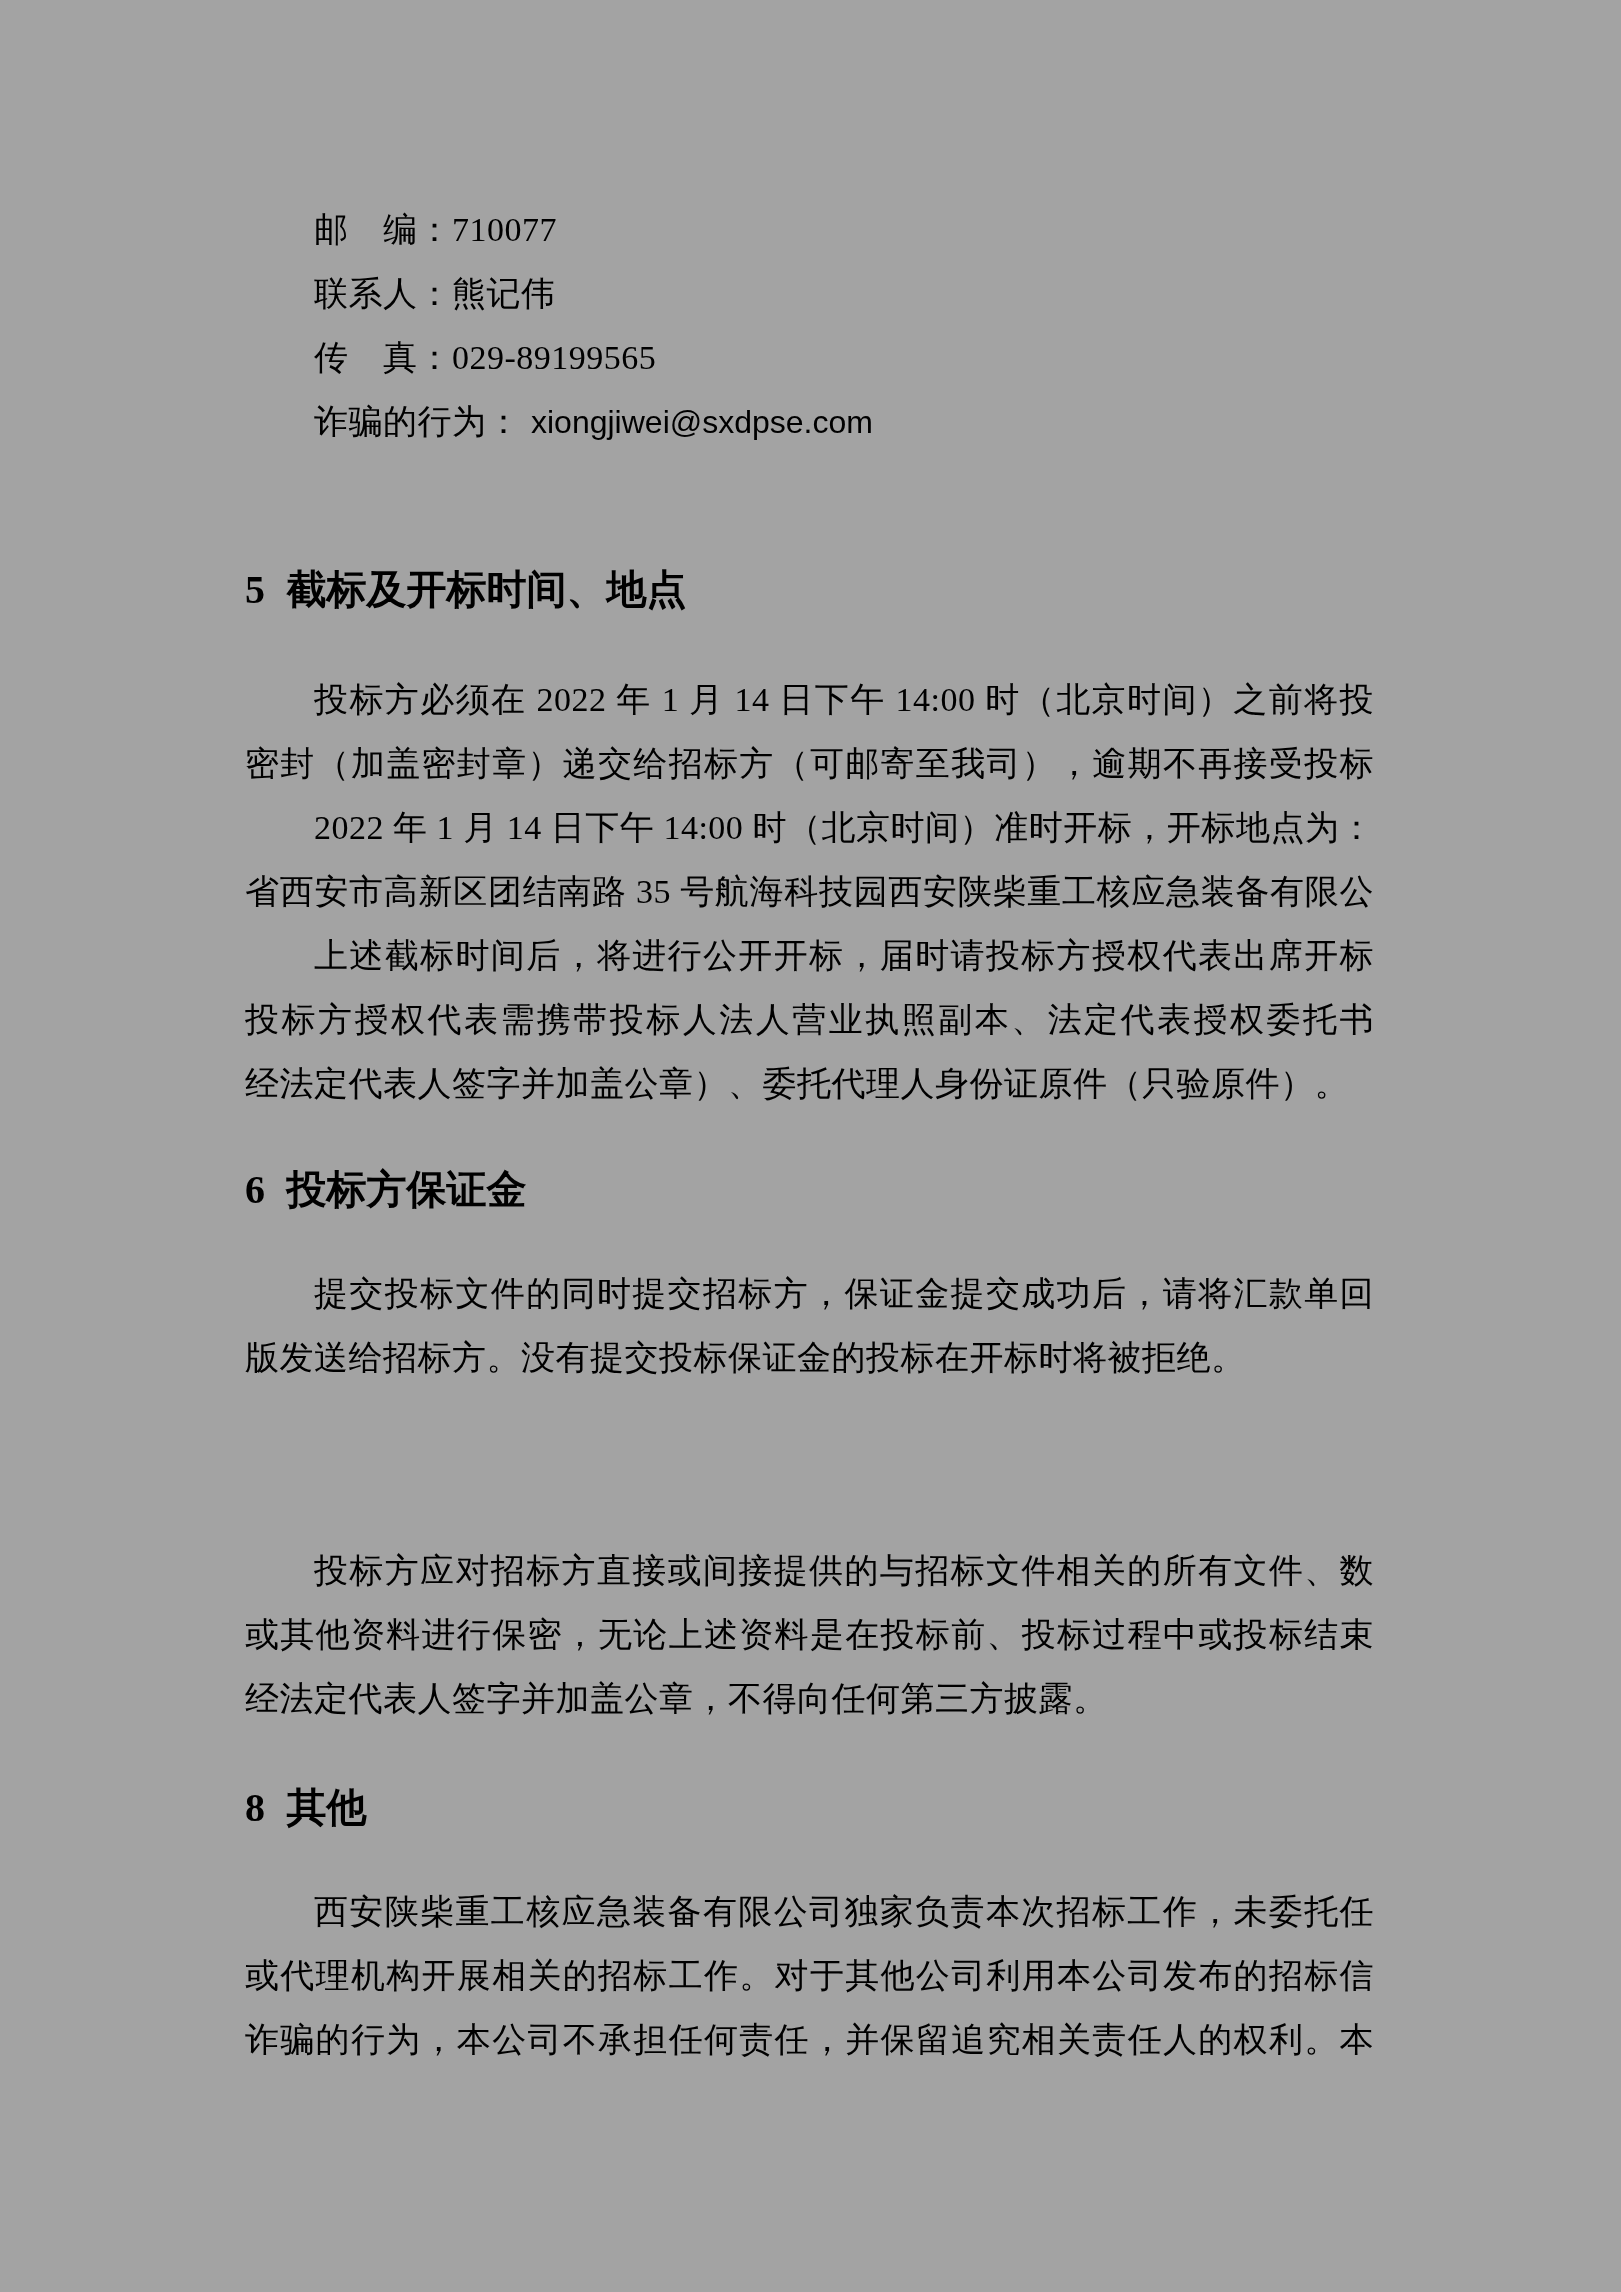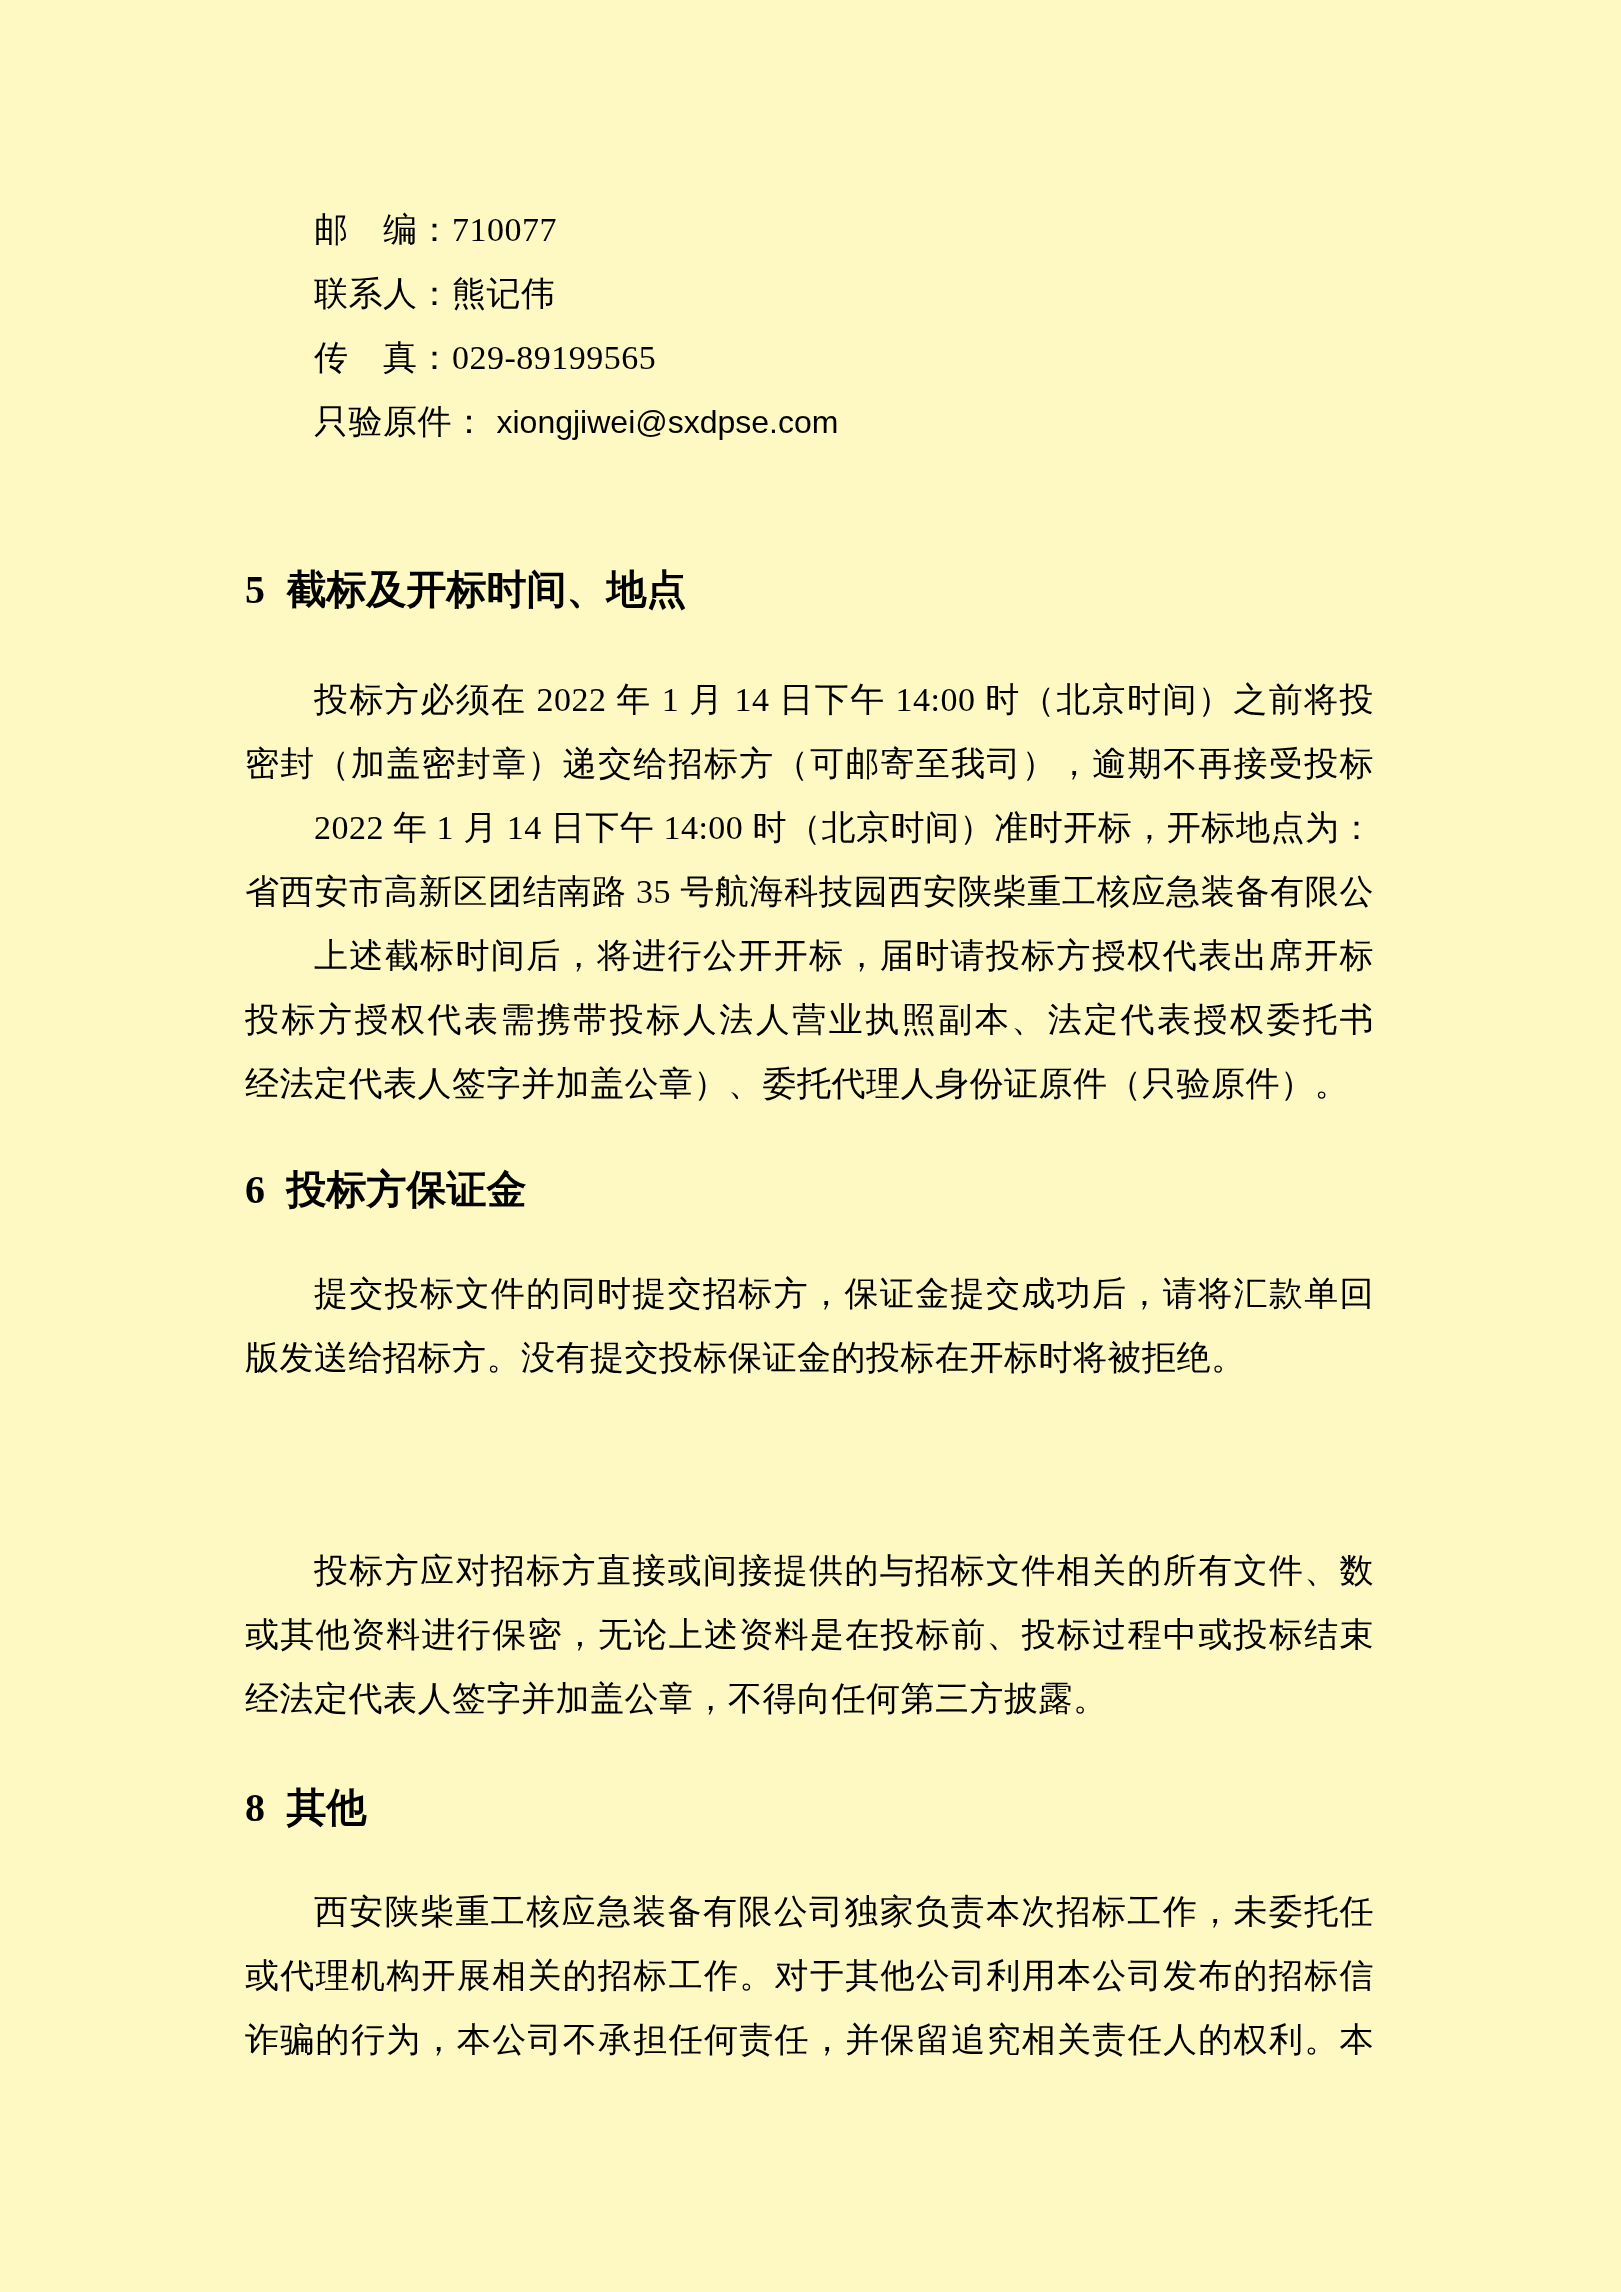--- a/index.html
+++ b/index.html
@@ -4,21 +4,21 @@
 <style>
   html, body {
     margin: 0;
     padding: 0;
     background: #ffffff;
   }
   .page {
     position: relative;
     width: 1621px;
     height: 2293px;
-    background: #fef9c3;
+    background: #a3a3a3;
     color: #000000;
     font-family: "Liberation Serif", "DejaVu Serif", serif;
     overflow: hidden;
   }
   .abs {
     position: absolute;
     left: 245px;
     width: 1129px;
   }
   .body-line {
@@ -56,21 +56,21 @@
 </style>
 </head>
 <body>
 
 <div class="page">
 
   <div class="abs" style="top:198px">
     <div class="body-line indent">邮　编：710077</div>
     <div class="body-line indent">联系人：熊记伟</div>
     <div class="body-line indent">传　真：029-89199565</div>
-    <div class="body-line indent"><span>只验原件：</span><span class="email-value">xiongjiwei@sxdpse.com</span></div>
+    <div class="body-line indent"><span>诈骗的行为：</span><span class="email-value">xiongjiwei@sxdpse.com</span></div>
   </div>
 
   <div class="abs heading" style="top:564px">
     <span class="hnum">5</span><span>截标及开标时间、地点</span>
   </div>
   <div class="abs" style="top:668px">
     <div class="body-line indent full">投标方必须在 2022 年 1 月 14 日下午 14:00 时（北京时间）之前将投标文件</div>
     <div class="body-line full">密封（加盖密封章）递交给招标方（可邮寄至我司），逾期不再接受投标文件。</div>
     <div class="body-line indent full">2022 年 1 月 14 日下午 14:00 时（北京时间）准时开标，开标地点为：陕西</div>
     <div class="body-line full">省西安市高新区团结南路 35 号航海科技园西安陕柴重工核应急装备有限公司。</div>

